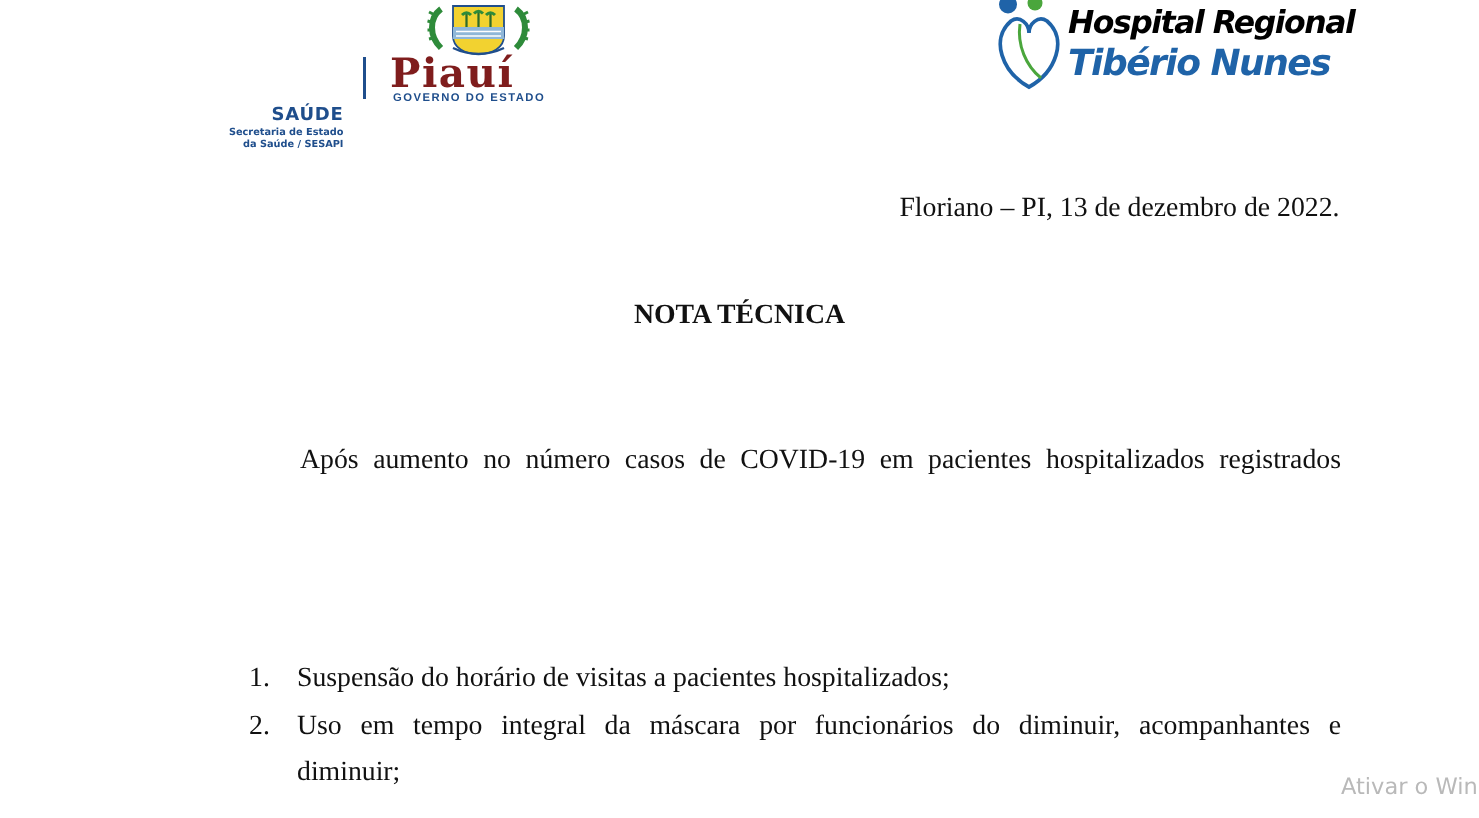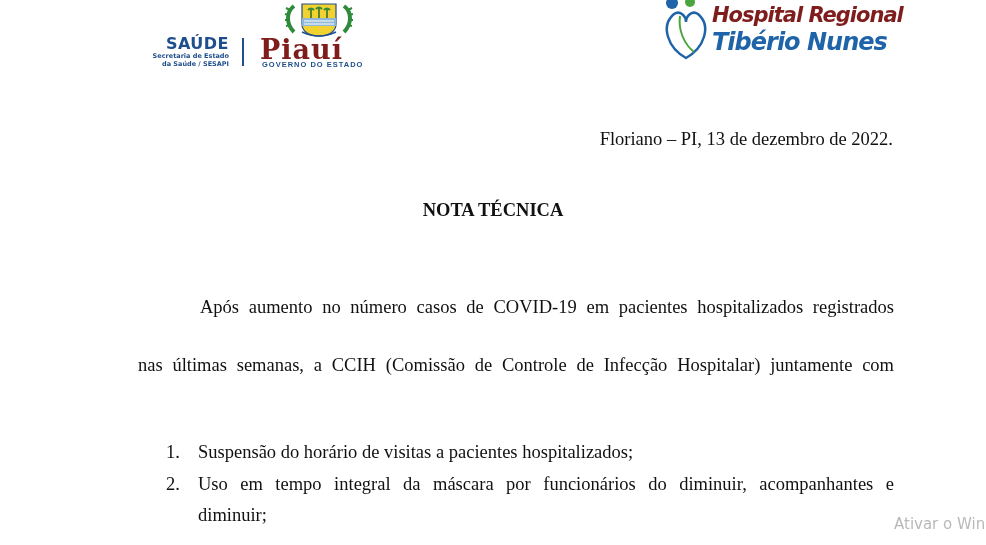--- a/index.html
+++ b/index.html
@@ -1,28 +1,28 @@
 <!DOCTYPE html>
 <html><head>
 <meta charset="utf-8">
 <style>
   html, body { margin:0; padding:0; }
   body { width:986px; height:545px; overflow:hidden; background:#ffffff; position:relative;
          font-family:"Liberation Serif", serif; color:#111; }
   .abs { position:absolute; }
   
   .saude-block { left:137px; top:36px; width:92px; text-align:right; }
-  .saude-title { font-family:"DejaVu Sans", sans-serif; font-weight:bold; font-size:16px; color:#1f4e8c; letter-spacing:0.5px; line-height:16px; }
+  .saude-title { font-family:"DejaVu Sans", sans-serif; font-weight:bold; font-size:12px; color:#1f4e8c; letter-spacing:0.5px; line-height:16px;margin-top:32px; }
   .saude-sub { font-family:"DejaVu Sans", sans-serif; font-weight:bold; font-size:6.5px; color:#1f4e8c; line-height:8px; }
   .divider { left:242px; top:38px; width:2px; height:28px; background:#1f4e8c; }
   .crest { left:282px; top:2px; width:74px; height:36px; }
   .piaui-word { left:260px; top:36px; font-family:"DejaVu Serif", serif; font-weight:bold; font-size:27px; color:#7f1d1d; line-height:28px; letter-spacing:1px; }
   .piaui-sub { left:262px; top:60px; font-family:Liberation Sans, sans-serif; font-weight:bold; font-size:7.5px; color:#1f4e8c; letter-spacing:1px; }
   .hrtn-logo { left:660px; top:0px; width:220px; height:62px; }
-  .hrtn-line1 { left:712px; top:3px; font-family:"DejaVu Sans", sans-serif; font-weight:bold; font-style:italic; font-size:21px; color:#7f1d1d; letter-spacing:-1px; white-space:nowrap; }
+  .hrtn-line1 { left:712px; top:3px; font-family:"DejaVu Sans", sans-serif; font-weight:bold; font-style:italic; font-size:21px; color:#000000; letter-spacing:-1px; white-space:nowrap; }
   .hrtn-line2 { left:712px; top:28px; font-family:"DejaVu Sans", sans-serif; font-weight:bold; font-style:italic; font-size:24px; color:#1f63a8; letter-spacing:-1px; white-space:nowrap; }
   
   .date { right:93px; top:129px; font-size:18.5px; white-space:nowrap; }
   .title { left:0; width:1126px; top:200px; text-align:center; font-weight:bold; font-size:18.5px; }
   .para { left:138px; width:756px; top:266px; font-size:18.5px; line-height:31.5px; text-align:justify; }
   .para .line { display:block; white-space:nowrap; text-align:justify; text-align-last:justify;margin-top:26px; }
   .para .line.last { text-align-last:left; }
   .para .line.first { text-indent:62px; }
   .list { left:166px; width:728px; top:437px; font-size:18.5px; line-height:31.5px; }
   .list-item { position:relative; padding-left:32px; }
@@ -68,21 +68,20 @@
 </svg>
 <div class="abs hrtn-line1">Hospital Regional</div>
 <div class="abs hrtn-line2">Tibério Nunes</div>
 
 <div class="abs date">Floriano – PI, 13 de dezembro de 2022.</div>
 
 <div class="abs title" style="left:-70px;">NOTA TÉCNICA</div>
 
 <div class="abs para">
   <span class="line first">Após aumento no número casos de COVID-19 em pacientes hospitalizados registrados</span>
-  <span class="line">nas últimas semanas, a CCIH (Comissão de Controle de Infecção Hospitalar) juntamente com</span>
 </div>
 
 <div class="abs list">
   <div class="list-item">
     <span class="list-num">1.</span>
     <div class="list-text">
       <span class="line last">Suspensão do horário de visitas a pacientes hospitalizados;</span>
     </div>
   </div>
   <div class="list-item">

